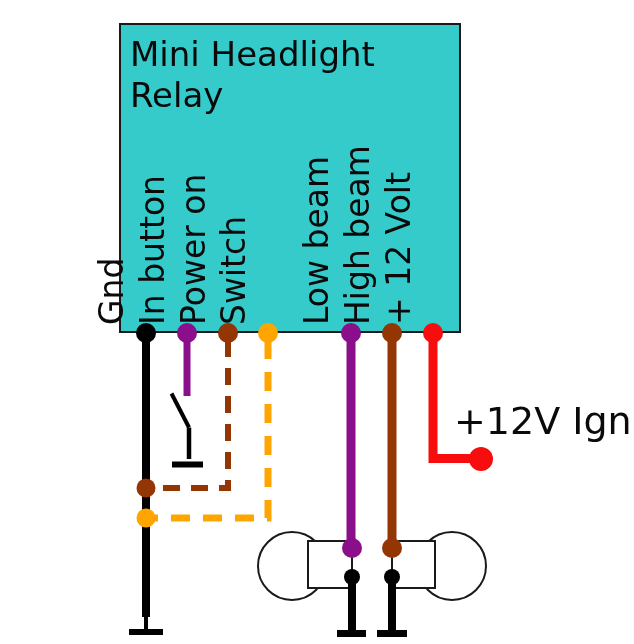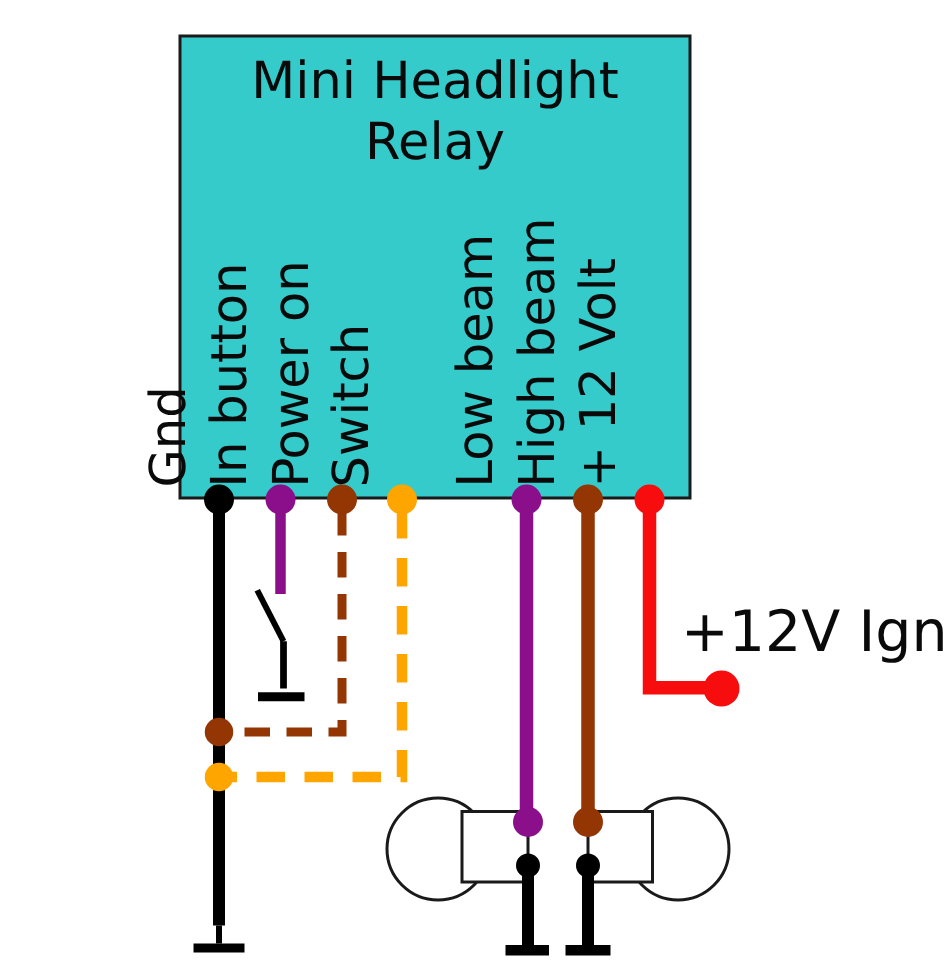--- a/index.html
+++ b/index.html
@@ -23,21 +23,21 @@
   .dot-purple{fill:#8B0E8B;}
   .dot-brown{fill:#943504;}
   .dot-orange{fill:#FFA500;}
   .dot-red{fill:#F70D0D;}
   .bulb-shape{fill:#ffffff;stroke:#1a1a1a;stroke-width:2;}
   .thin-black{stroke:#000000;fill:none;}
 
   
   .relay-title{
     position:absolute;left:130px;top:34px;width:320px;
-    text-align:center;font-size:34px;line-height:41px;color:#0a0a0a;
+    font-size:34px;line-height:41px;color:#0a0a0a;
   }
   .pin-label{
     position:absolute;top:291px;height:34px;line-height:34px;
     font-size:33px;color:#0a0a0a;white-space:nowrap;
     transform-origin:0 100%;transform:rotate(-90deg);
   }
   .pin-0{left:129px}.pin-1{left:170px}.pin-2{left:211px}.pin-3{left:251px}
   .pin-4{left:334px}.pin-5{left:375px}.pin-6{left:416px}
   .ign-label{
     position:absolute;left:454px;top:399px;

